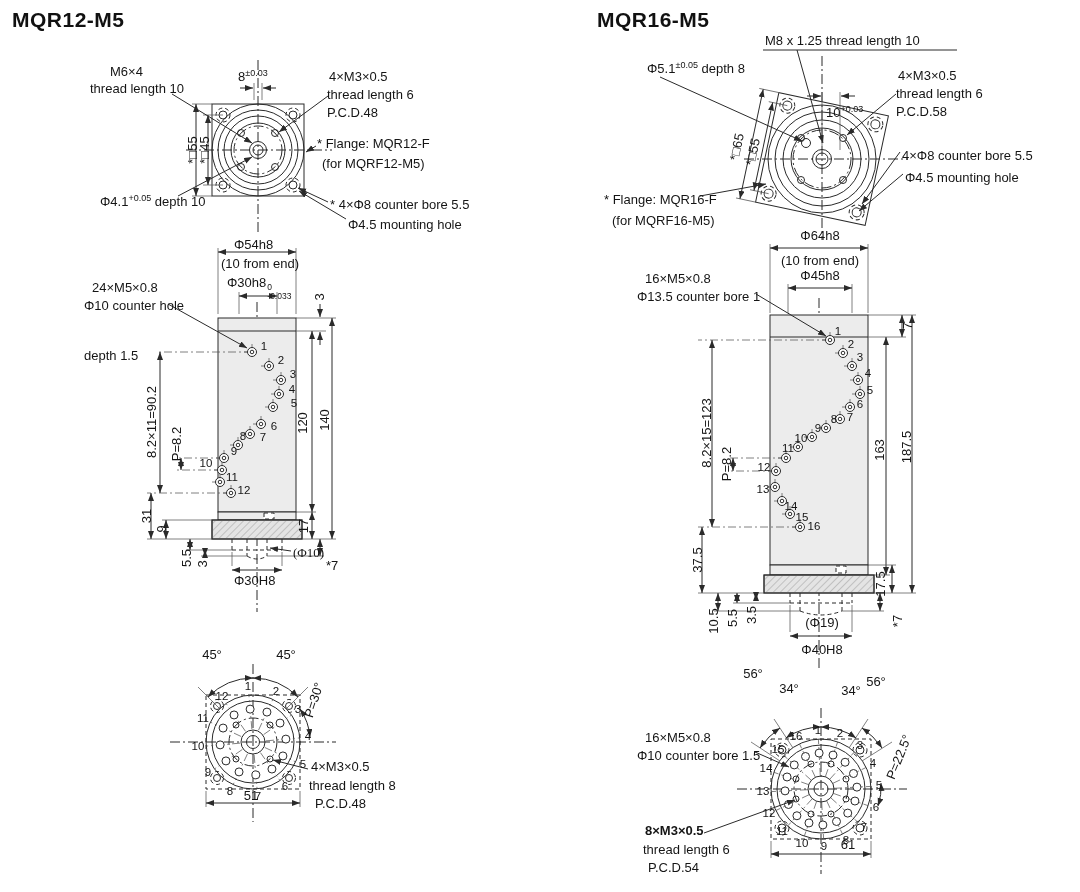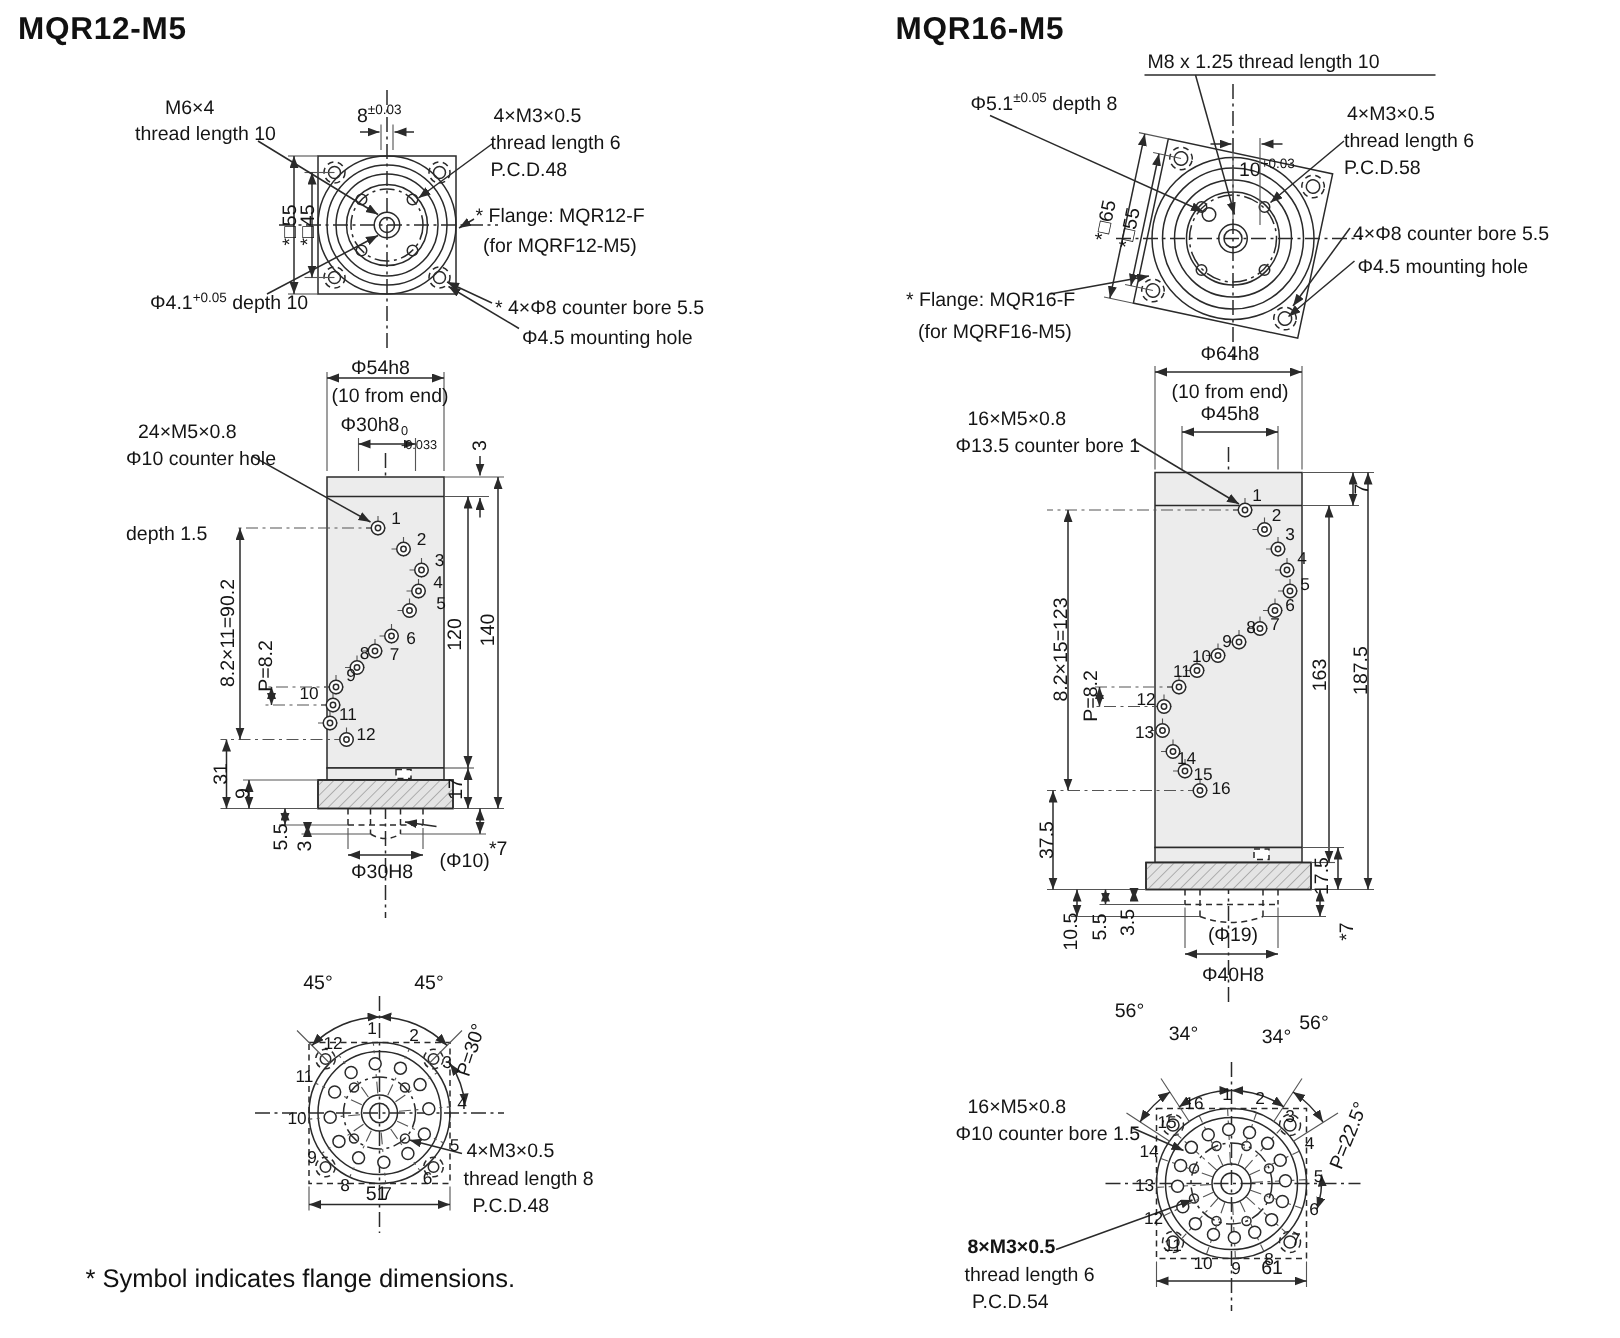--- a/index.html
+++ b/index.html
@@ -521,21 +521,21 @@
       <div class="lbl ctr" style="left: 320px; top: 297px; transform: translate(-50%, -50%) rotate(-90deg);">3</div>
       <div class="lbl ctr" style="left: 152px; top: 422px; transform: translate(-50%, -50%) rotate(-90deg);">8.2×11=90.2</div>
       <div class="lbl ctr" style="left: 177px; top: 444px; transform: translate(-50%, -50%) rotate(-90deg);">P=8.2</div>
       <div class="lbl ctr" style="left: 303px; top: 423px; transform: translate(-50%, -50%) rotate(-90deg);">120</div>
       <div class="lbl ctr" style="left: 325px; top: 420px; transform: translate(-50%, -50%) rotate(-90deg);">140</div>
       <div class="lbl ctr" style="left: 147px; top: 516px; transform: translate(-50%, -50%) rotate(-90deg);">31</div>
       <div class="lbl ctr" style="left: 162px; top: 529px; transform: translate(-50%, -50%) rotate(-90deg);">9</div>
       <div class="lbl ctr" style="left: 187px; top: 558px; transform: translate(-50%, -50%) rotate(-90deg);">5.5</div>
       <div class="lbl ctr" style="left: 203px; top: 564px; transform: translate(-50%, -50%) rotate(-90deg);">3</div>
       <div class="lbl ctr" style="left: 304px; top: 526px; transform: translate(-50%, -50%) rotate(-90deg);">17</div>
-      <div class="lbl" style="left: 293px; top: 566px;">(Φ10)</div>
+      <div class="lbl" style="left: 293px; top: 545px; font-family: Liberation Serif, serif;">(Φ10)</div>
       <div class="lbl" style="left: 234px; top: 573px;">Φ30H8</div>
       <div class="lbl" style="left: 326px; top: 558px;">*7</div>
       <div class="lbl ctr" style="left: 212px; top: 655px; transform: translate(-50%, -50%);">45°</div>
       <div class="lbl ctr" style="left: 286px; top: 655px; transform: translate(-50%, -50%);">45°</div>
       <div class="lbl ctr" style="left: 314px; top: 700px; transform: translate(-50%, -50%) rotate(-72deg);">P=30°</div>
       <div class="lbl ctr" style="left: 251px; top: 796px; transform: translate(-50%, -50%);">51</div>
       <div class="lbl" style="left: 311px; top: 759px;">4×M3×0.5</div>
       <div class="lbl" style="left: 309px; top: 778px;">thread length 8</div>
       <div class="lbl" style="left: 315px; top: 796px;">P.C.D.48</div>
       <div class="lbl ctr" style="left: 264px; top: 347px; font-size: 11.5px; transform: translate(-50%, -50%);">1</div>
@@ -630,15 +630,14 @@
       <div class="lbl ctr" style="left: 824px; top: 847px; font-size: 11.5px; transform: translate(-50%, -50%);">9</div>
       <div class="lbl ctr" style="left: 802px; top: 844px; font-size: 11.5px; transform: translate(-50%, -50%);">10</div>
       <div class="lbl ctr" style="left: 782px; top: 832px; font-size: 11.5px; transform: translate(-50%, -50%);">11</div>
       <div class="lbl ctr" style="left: 769px; top: 814px; font-size: 11.5px; transform: translate(-50%, -50%);">12</div>
       <div class="lbl ctr" style="left: 763px; top: 792px; font-size: 11.5px; transform: translate(-50%, -50%);">13</div>
       <div class="lbl ctr" style="left: 766px; top: 769px; font-size: 11.5px; transform: translate(-50%, -50%);">14</div>
       <div class="lbl ctr" style="left: 778px; top: 750px; font-size: 11.5px; transform: translate(-50%, -50%);">15</div>
       <div class="lbl ctr" style="left: 796px; top: 737px; font-size: 11.5px; transform: translate(-50%, -50%);">16</div>
     </div>
 
-<div id="footer-note">* Symbol indicates flange dimensions.</div>
 
 </div>
 
 </body></html>

